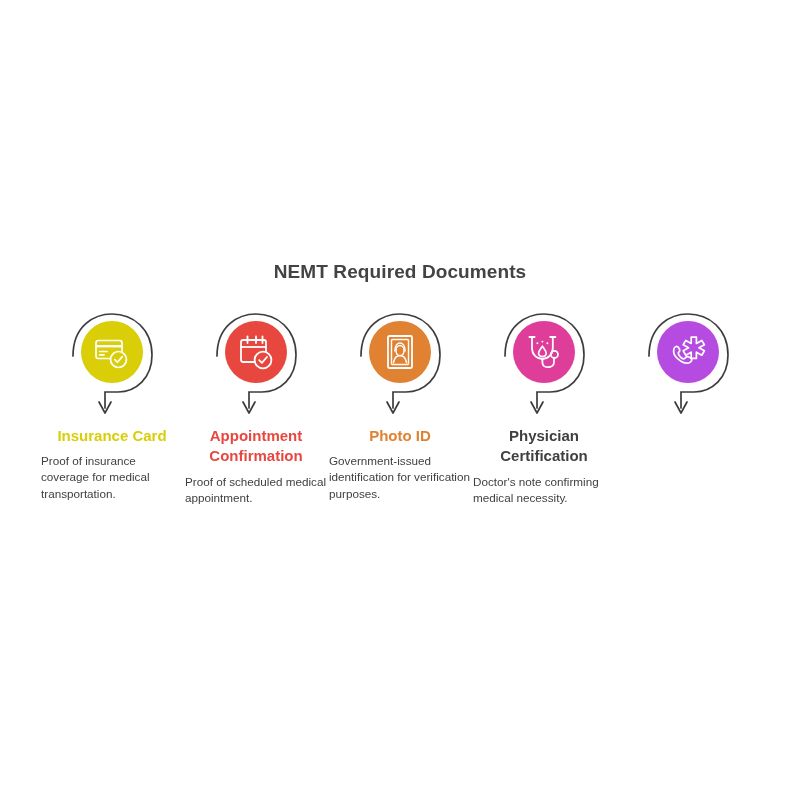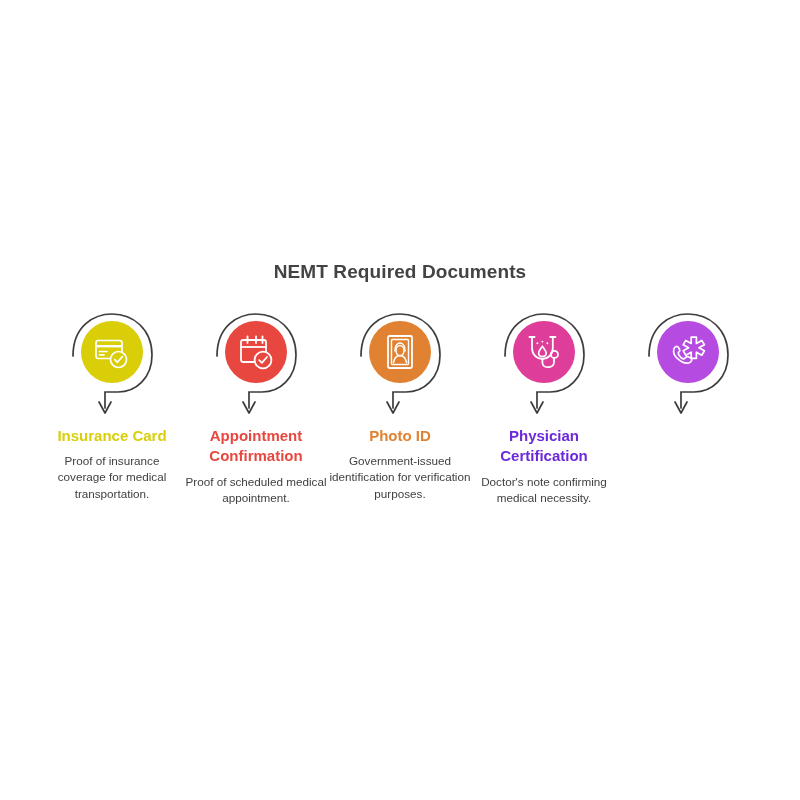--- a/index.html
+++ b/index.html
@@ -97,21 +97,21 @@
     line-height: 1.35;
     text-align: center;
     width: 144px;
   }
 
   .card-desc {
     margin-top: 7px;
     font-size: 11.7px;
     line-height: 1.38;
     color: #3f3f3f;
-    text-align: center;
+    text-align: left;
     width: 142px;
   }
 </style>
 </head>
 <body>
 
 <div id="infographic">
 
   <div id="page-title">NEMT Required Documents</div>
 
@@ -194,21 +194,21 @@
             <path d="M18.4 27 L18.4 30.4 C18.4 33.4, 21 35.2, 24 35.2 C27.4 35.2, 30 33.2, 30 30 L30 25.6" fill="none" stroke="#ffffff" stroke-width="1.8" stroke-linecap="round"></path>
             <circle cx="30.4" cy="22.4" r="3.6" fill="none" stroke="#ffffff" stroke-width="1.8"></circle>
             <path d="M18.4 14.2 C16.2 17.6, 14.6 19.3, 14.6 21 C14.6 23.1, 16.3 24.6, 18.4 24.6
                      C20.5 24.6, 22.2 23.1, 22.2 21 C22.2 19.3, 20.6 17.6, 18.4 14.2 Z" fill="none" stroke="#ffffff" stroke-width="1.6" stroke-linejoin="round"></path>
             <circle cx="13.4" cy="11.2" r="0.95" fill="#ffffff"></circle>
             <circle cx="18.4" cy="9.6" r="0.95" fill="#ffffff"></circle>
             <circle cx="23.4" cy="11.2" r="0.95" fill="#ffffff"></circle>
           </svg>
         </div>
       </div>
-      <div class="card-label" style="color:#6d28d9">Physician Certification</div>
+      <div class="card-label" style="color:#404040">Physician Certification</div>
       <div class="card-desc">Doctor's note confirming medical necessity.</div>
     </div>
 
     <div class="card-col">
       <div class="badge-wrap">
         <svg class="badge-arc" viewBox="0 0 110 112">
           <path d="M16 46 C16 15, 38 4, 55 4 C76 4, 95 19, 95 45 C95 68, 79 82, 61 82 L48 82 L48 98" fill="none" stroke="#3d3d3d" stroke-width="1.7" stroke-linecap="round"></path>
           <path d="M42 92 L48 103 L54 92" fill="none" stroke="#3d3d3d" stroke-width="1.7" stroke-linecap="round" stroke-linejoin="round"></path>
         </svg>
         <div class="badge-circle" style="background:#B54BE0">

